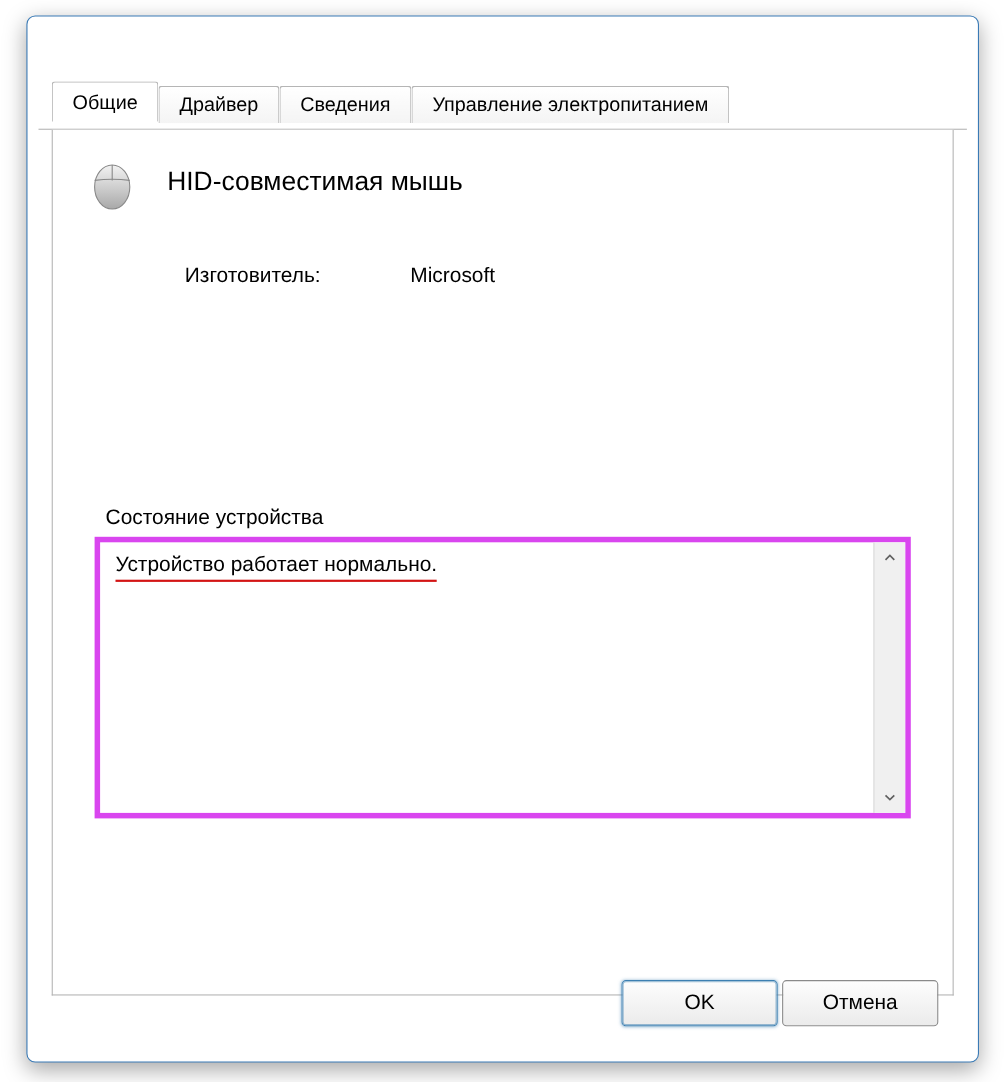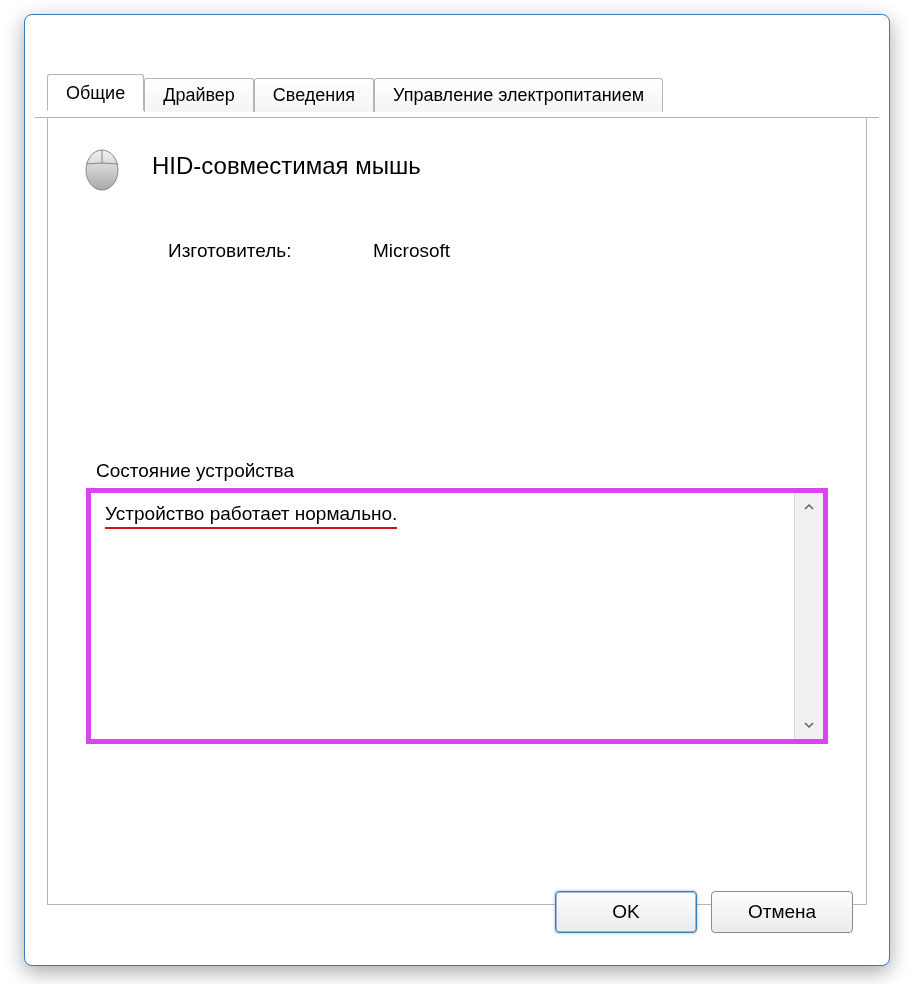--- a/index.html
+++ b/index.html
@@ -172,21 +172,21 @@
     align-items:center;
     justify-content:center;
   }
   .scroll-btn.up { position:absolute; top:0; left:0; right:0;}
   .scroll-btn.down { position:absolute; bottom:0; left:0; right:0;}
   .btn-row {
     position: absolute;
     right: 26px;
     bottom: 20px;
     display: flex;
-    gap: 14px;
+    gap: 4px;
   }
   .btn {
     min-width: 140px;
     height: 40px;
     border: 1px solid #8a8a8a;
     border-radius: 4px;
     background: linear-gradient(to bottom, #fdfdfd 0%, #ebebeb 100%);
     font-size: 19px;
     display:flex;
     align-items:center;

